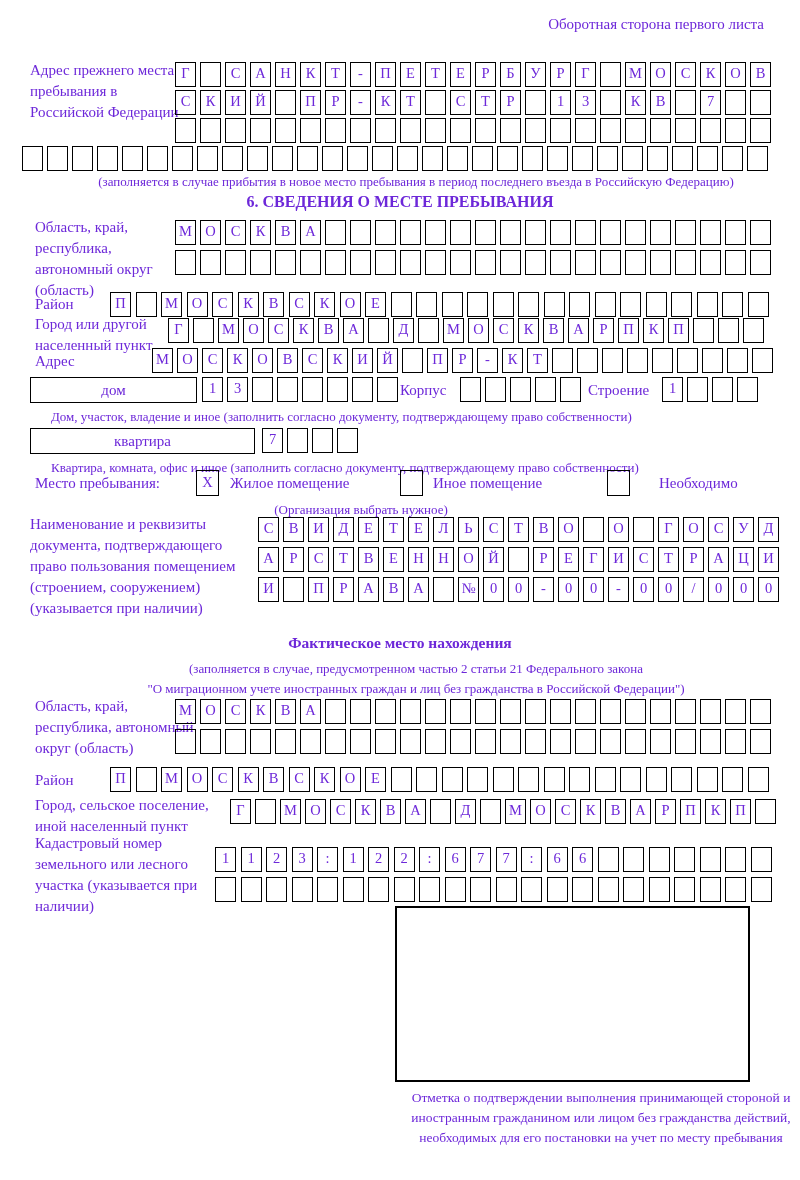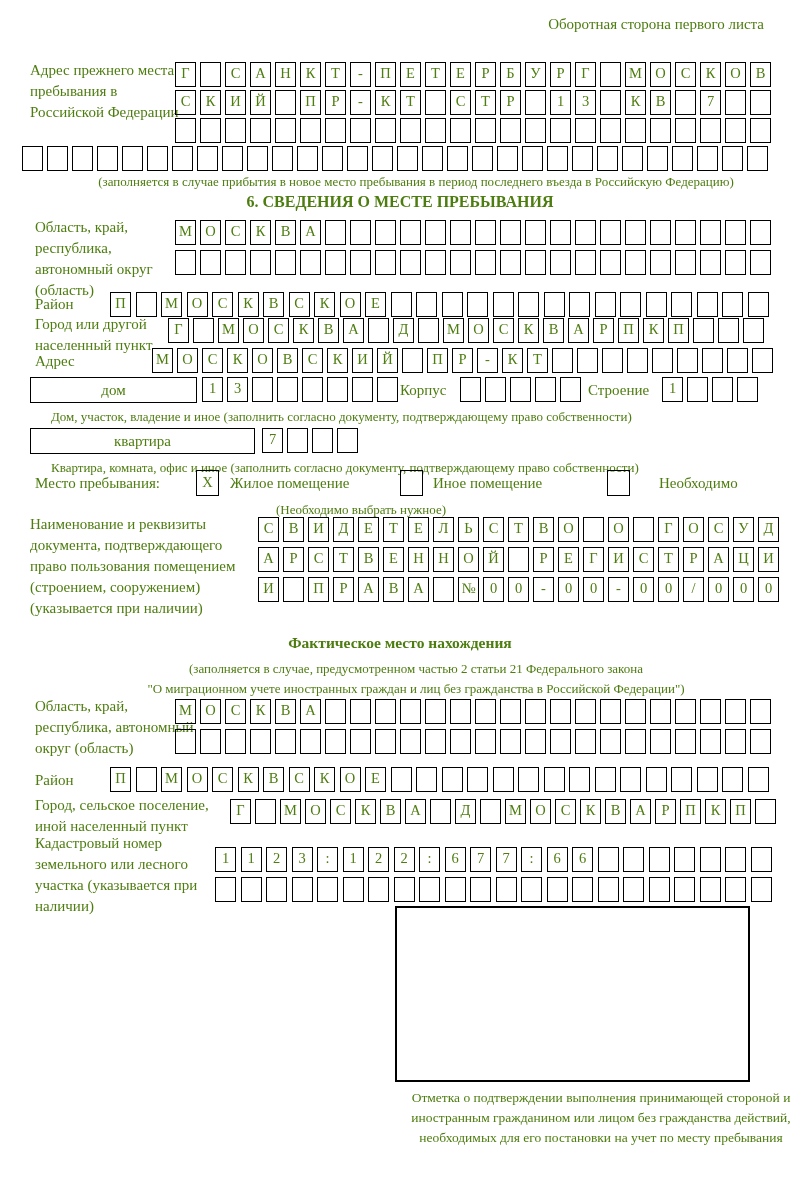--- a/index.html
+++ b/index.html
@@ -1,16 +1,16 @@
 <!DOCTYPE html>
 <html><head>
 <meta charset="utf-8">
 <style>
   html,body{margin:0;padding:0;background:#fff;}
-  .page{position:relative;width:800px;height:1180px;background:#fff;color:#4d7c0f;
+  .page{position:relative;width:800px;height:1180px;background:#fff;color:#6d28d9;
         font-family:"Liberation Serif","DejaVu Serif",serif;overflow:hidden;}
   .abs{position:absolute;}
   .label{font-size:15px;line-height:21px;}
   .caption{font-size:13px;line-height:19px;padding-left:16px;}
   .center{text-align:center;}
   .cellrow{display:flex;gap:4px;}
   .g45{gap:4.5px;}
   .cell{width:21px;height:25px;border:1.6px solid #000;box-sizing:border-box;
         font-size:14.5px;line-height:21px;text-align:center;}
   .namedbox{border:1.6px solid #000;height:26px;box-sizing:border-box;display:flex;
@@ -322,21 +322,21 @@
     </div>
   <div class="abs caption" style="left:35px;top:458px;width:740px;">Квартира, комната, офис и иное (заполнить согласно документу, подтверждающему право собственности)</div>
 
   <div class="abs label" style="left:35px;top:473px;">Место пребывания:</div>
   <div class="abs checkbox" style="left:196px;top:470px;">X</div>
   <div class="abs label" style="left:230px;top:473px;">Жилое помещение</div>
   <div class="abs checkbox" style="left:400px;top:470px;"></div>
   <div class="abs label" style="left:433px;top:473px;">Иное помещение</div>
   <div class="abs checkbox" style="left:607px;top:470px;"></div>
   <div class="abs label" style="left:659px;top:473px;">Необходимо</div>
-  <div class="abs caption center" style="left:190px;top:500px;width:310px;">(Необходимо выбрать нужное)</div>
+  <div class="abs caption center" style="left:190px;top:500px;width:310px;">(Организация выбрать нужное)</div>
 
   <div class="abs label" style="left:30px;top:514px;width:230px;">Наименование и реквизиты документа, подтверждающего право пользования помещением (строением, сооружением) (указывается при наличии)</div>
   <div class="abs cellrow" style="left:258px;top:517px;">
       <div class="cell">С</div>
       <div class="cell">В</div>
       <div class="cell">И</div>
       <div class="cell">Д</div>
       <div class="cell">Е</div>
       <div class="cell">Т</div>
       <div class="cell">Е</div>

